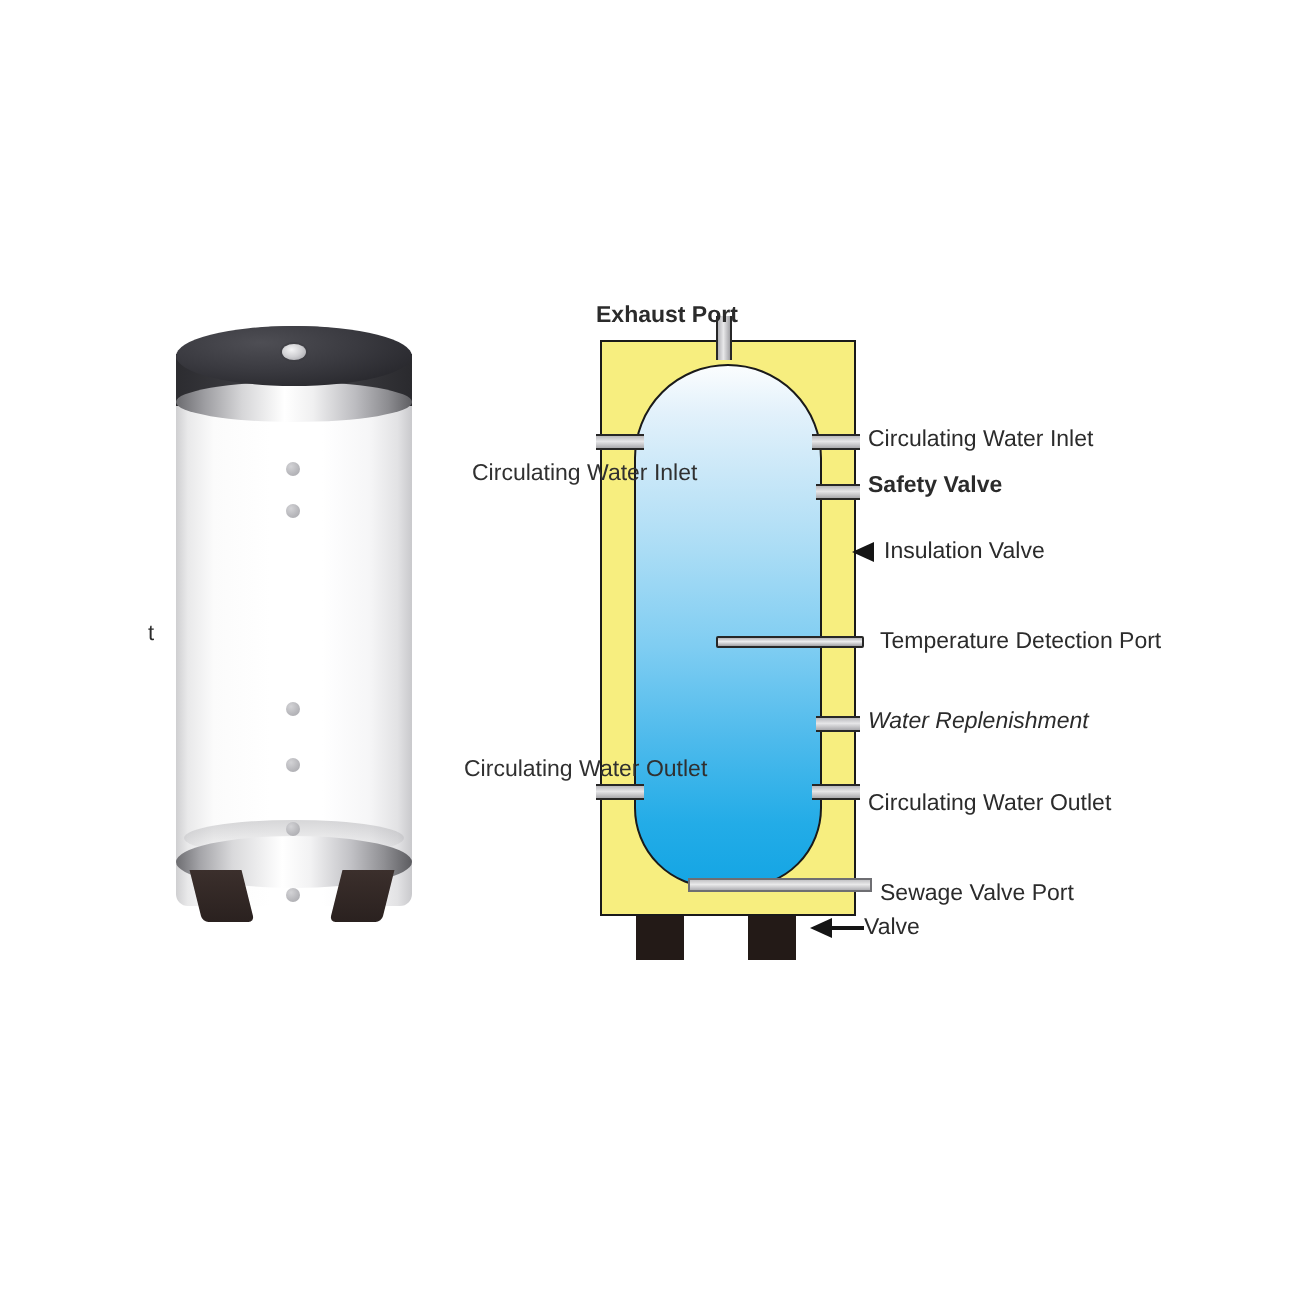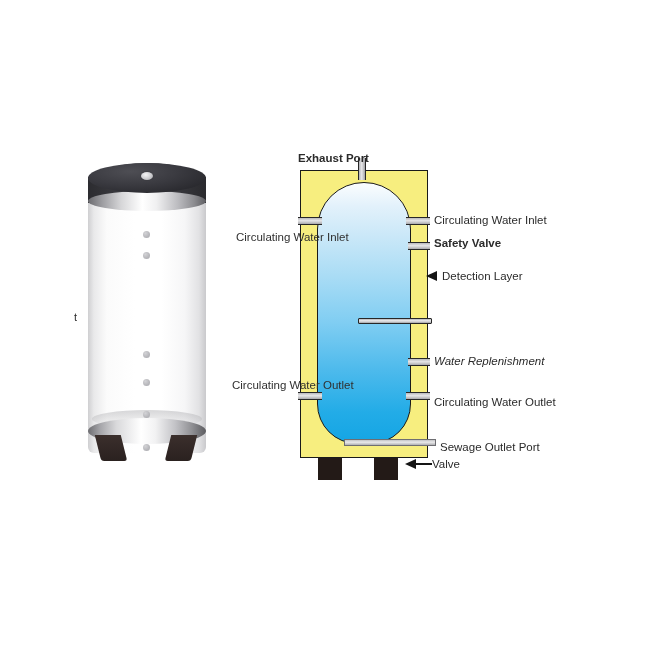--- a/index.html
+++ b/index.html
@@ -295,28 +295,29 @@
 
   <div class="lbl" style="left:298px; top:152px;font-weight:bold;">Exhaust Port</div>
 
   <div class="lbl lbl-overlay" style="left:236px; top:231px;">Circulating Water Inlet</div>
 
   <div class="lbl" style="left:434px; top:214px;">Circulating Water Inlet</div>
 
   <div class="lbl" style="left:434px; top:237px;font-weight:bold;">Safety Valve</div>
 
   <div class="arrow" style="left:426px; top:271px;"></div>
-  <div class="lbl" style="left:442px; top:270px;">Detection Layer</div>
-
+  <div class="lbl" style="left:442px; top:270px;">Insulation Valve</div>
+
+  <div class="lbl" style="left:440px; top:315px;">Temperature Detection Port</div>
 
   <div class="lbl" style="left:434px; top:355px;font-style:italic;">Water Replenishment</div>
 
   <div class="lbl lbl-overlay" style="left:232px; top:379px;">Circulating Water Outlet</div>
 
   <div class="lbl" style="left:434px; top:396px;">Circulating Water Outlet</div>
 
-  <div class="lbl" style="left:440px; top:441px;">Sewage Outlet Port</div>
+  <div class="lbl" style="left:440px; top:441px;">Sewage Valve Port</div>
 
   <div class="arrow" style="left:405px; top:459px;"></div>
   <div class="arrow-tail" style="left:416px; top:463px; width:16px;"></div>
   <div class="lbl" style="left:432px; top:458px;">Valve</div>
 
 </div>
 
 </body></html>

